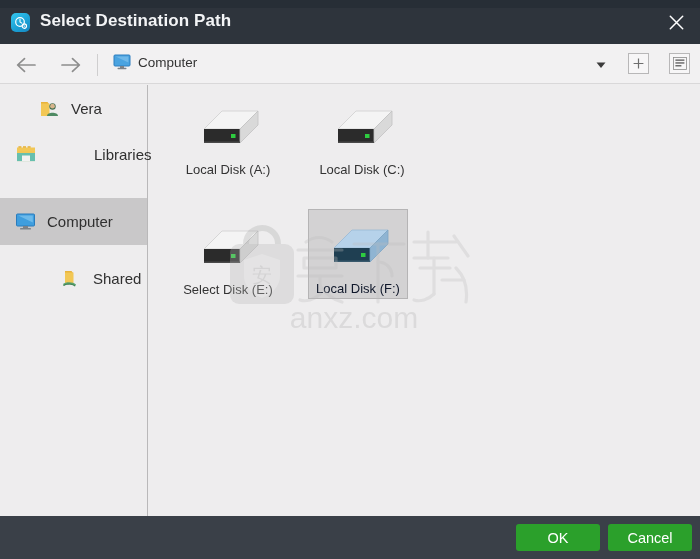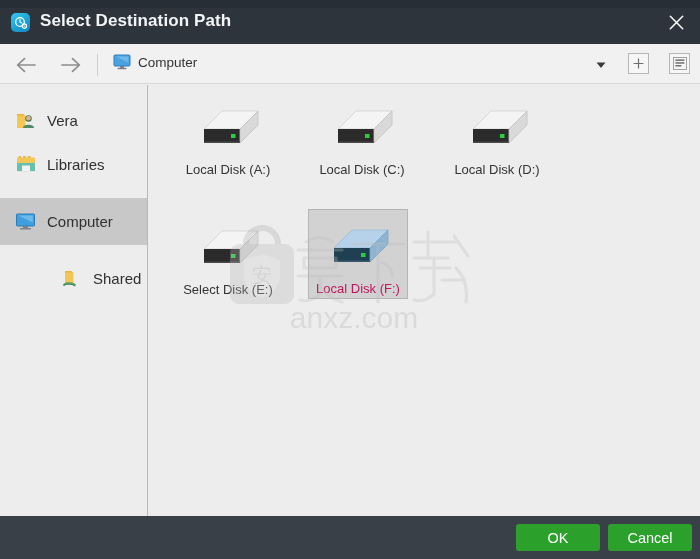--- a/index.html
+++ b/index.html
@@ -199,21 +199,21 @@
   .drive-ico svg { display: block; }
   .drive-label {
     position: absolute;
     left: 0; right: 0;
     top: 71px;
     text-align: center;
     font-size: 13px;
     color: #333333;
     white-space: nowrap;
   }
-  .drive.selected .drive-label { color: #be185d; }
+  .drive.selected .drive-label { color: #0f172a; }
 
   
   .watermark {
     position: absolute;
     left: 228px; top: 218px;
     width: 250px; height: 115px;
     pointer-events: none;
     opacity: .30;
   }
   .watermark svg { display: block; }
@@ -308,34 +308,34 @@
     <svg width="14" height="13" viewBox="0 0 14 13">
       <rect x="0.5" y="0.5" width="13" height="12" fill="#f7f6f7" stroke="#8b8a8b" stroke-width=".8"></rect>
       <rect x="2.4" y="2.4" width="9" height="1.5" fill="#6e6e6e"></rect>
       <rect x="2.4" y="5.2" width="9" height="1.5" fill="#6e6e6e"></rect>
       <rect x="2.4" y="8" width="6" height="1.5" fill="#6e6e6e"></rect>
     </svg>
   </div>
 
   <div class="sidebar">
 
-    <div class="side-item" style="top:12px;">
+    <div class="side-item" style="top:0px;padding-left:24px;">
       <span class="side-ico">
         <svg width="22" height="20" viewBox="0 0 22 20">
           <path d="M2 3 H8.5 L10 5 H2 Z" fill="#e8b33a"></path>
           <path d="M2 4.5 H10.5 V17 H2 Z" fill="#f2c755"></path>
           <circle cx="13.5" cy="7.5" r="3.2" fill="#3f6e4e"></circle>
           <path d="M8 17 C8 12.6 19 12.6 19 17 Z" fill="#4e8a63"></path>
           <circle cx="13.5" cy="7.2" r="2.4" fill="#d6b48c"></circle>
         </svg>
       </span>
       <span class="side-label">Vera</span>
     </div>
 
-    <div class="side-item" style="top:56px;">
+    <div class="side-item" style="top:46px;gap:47px;">
       <span class="side-ico">
         <svg width="22" height="20" viewBox="0 0 22 20">
           <rect x="2" y="2.5" width="18" height="2.6" fill="#f2c755"></rect>
           <rect x="3.4" y="1.2" width="3" height="1.6" fill="#e8b33a"></rect>
           <rect x="8" y="1.2" width="3" height="1.6" fill="#e8b33a"></rect>
           <rect x="12.6" y="1.2" width="3" height="1.6" fill="#e8b33a"></rect>
           <rect x="2" y="5.1" width="18" height="11" fill="#f5d98b"></rect>
           <rect x="2" y="8" width="18" height="8.1" fill="#67bfae"></rect>
           <rect x="2" y="5.1" width="18" height="2.9" fill="#f2c755"></rect>
           <rect x="7" y="10.5" width="8" height="5.6" fill="#f2f2f2"></rect>
@@ -390,32 +390,20 @@
           <path d="M12 26 L30 8 L66 8 L48 26 Z" fill="#f4f4f4" stroke="#cfcfcf" stroke-width=".8"></path>
           <path d="M12 26 L48 26 L48 40 L12 40 Z" fill="#2b2b2b"></path>
           <path d="M48 26 L66 8 L66 22 L48 40 Z" fill="#d9d9d9" stroke="#c2c2c2" stroke-width=".8"></path>
           <rect x="39" y="31" width="4.5" height="4" fill="#2ecc40"></rect>
           <path d="M12 38.5 L48 38.5 L48 40 L12 40 Z" fill="#4a4a4a"></path>
         </svg>
       </span>
       <span class="drive-label">Local Disk (C:)</span>
     </div>
 
-    <div class="drive" style="left:290px; top:6px;">
-      <span class="drive-ico">
-        <svg width="72" height="52" viewBox="0 0 72 52">
-          <path d="M12 26 L30 8 L66 8 L48 26 Z" fill="#f4f4f4" stroke="#cfcfcf" stroke-width=".8"></path>
-          <path d="M12 26 L48 26 L48 40 L12 40 Z" fill="#2b2b2b"></path>
-          <path d="M48 26 L66 8 L66 22 L48 40 Z" fill="#d9d9d9" stroke="#c2c2c2" stroke-width=".8"></path>
-          <rect x="39" y="31" width="4.5" height="4" fill="#2ecc40"></rect>
-          <path d="M12 38.5 L48 38.5 L48 40 L12 40 Z" fill="#4a4a4a"></path>
-        </svg>
-      </span>
-      <span class="drive-label">Local Disk (D:)</span>
-    </div>
 
     <div class="drive" style="left:21px; top:126px;">
       <span class="drive-ico">
         <svg width="72" height="52" viewBox="0 0 72 52">
           <path d="M12 26 L30 8 L66 8 L48 26 Z" fill="#f4f4f4" stroke="#cfcfcf" stroke-width=".8"></path>
           <path d="M12 26 L48 26 L48 40 L12 40 Z" fill="#2b2b2b"></path>
           <path d="M48 26 L66 8 L66 22 L48 40 Z" fill="#d9d9d9" stroke="#c2c2c2" stroke-width=".8"></path>
           <rect x="39" y="31" width="4.5" height="4" fill="#2ecc40"></rect>
           <path d="M12 38.5 L48 38.5 L48 40 L12 40 Z" fill="#4a4a4a"></path>
         </svg>

